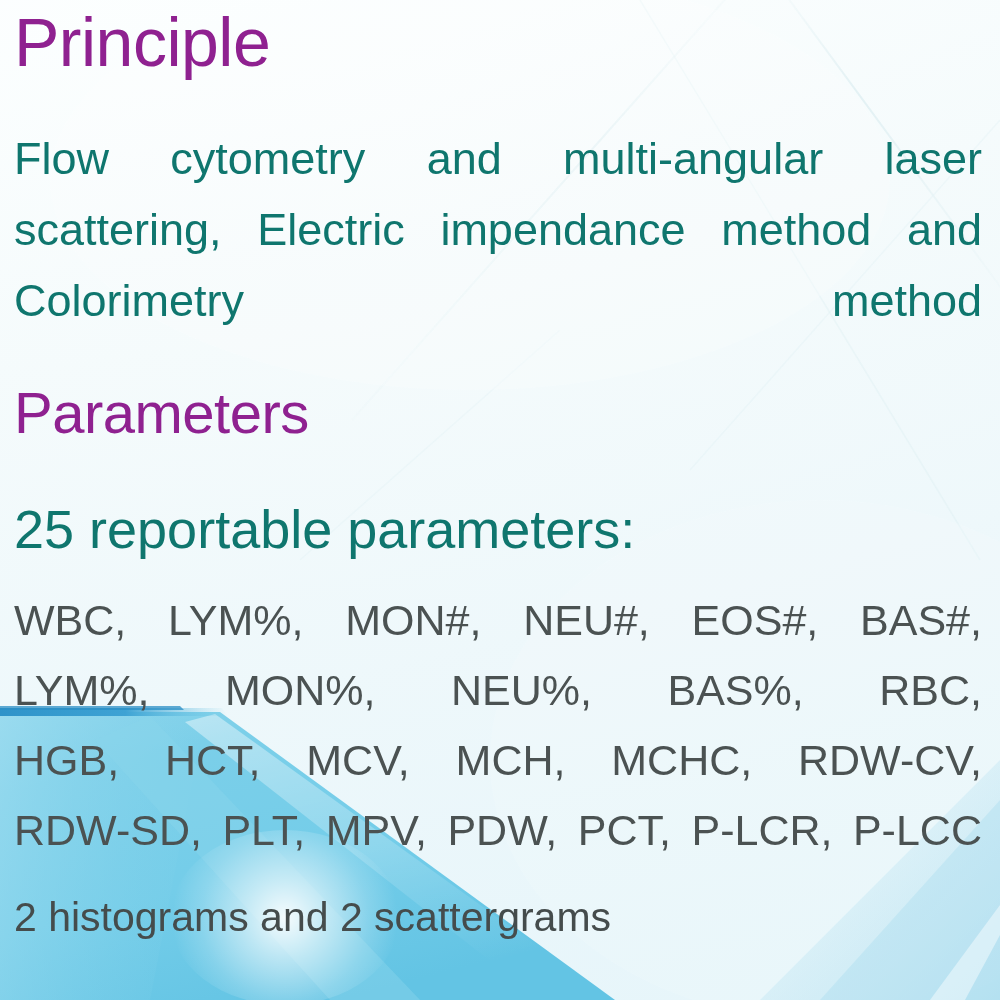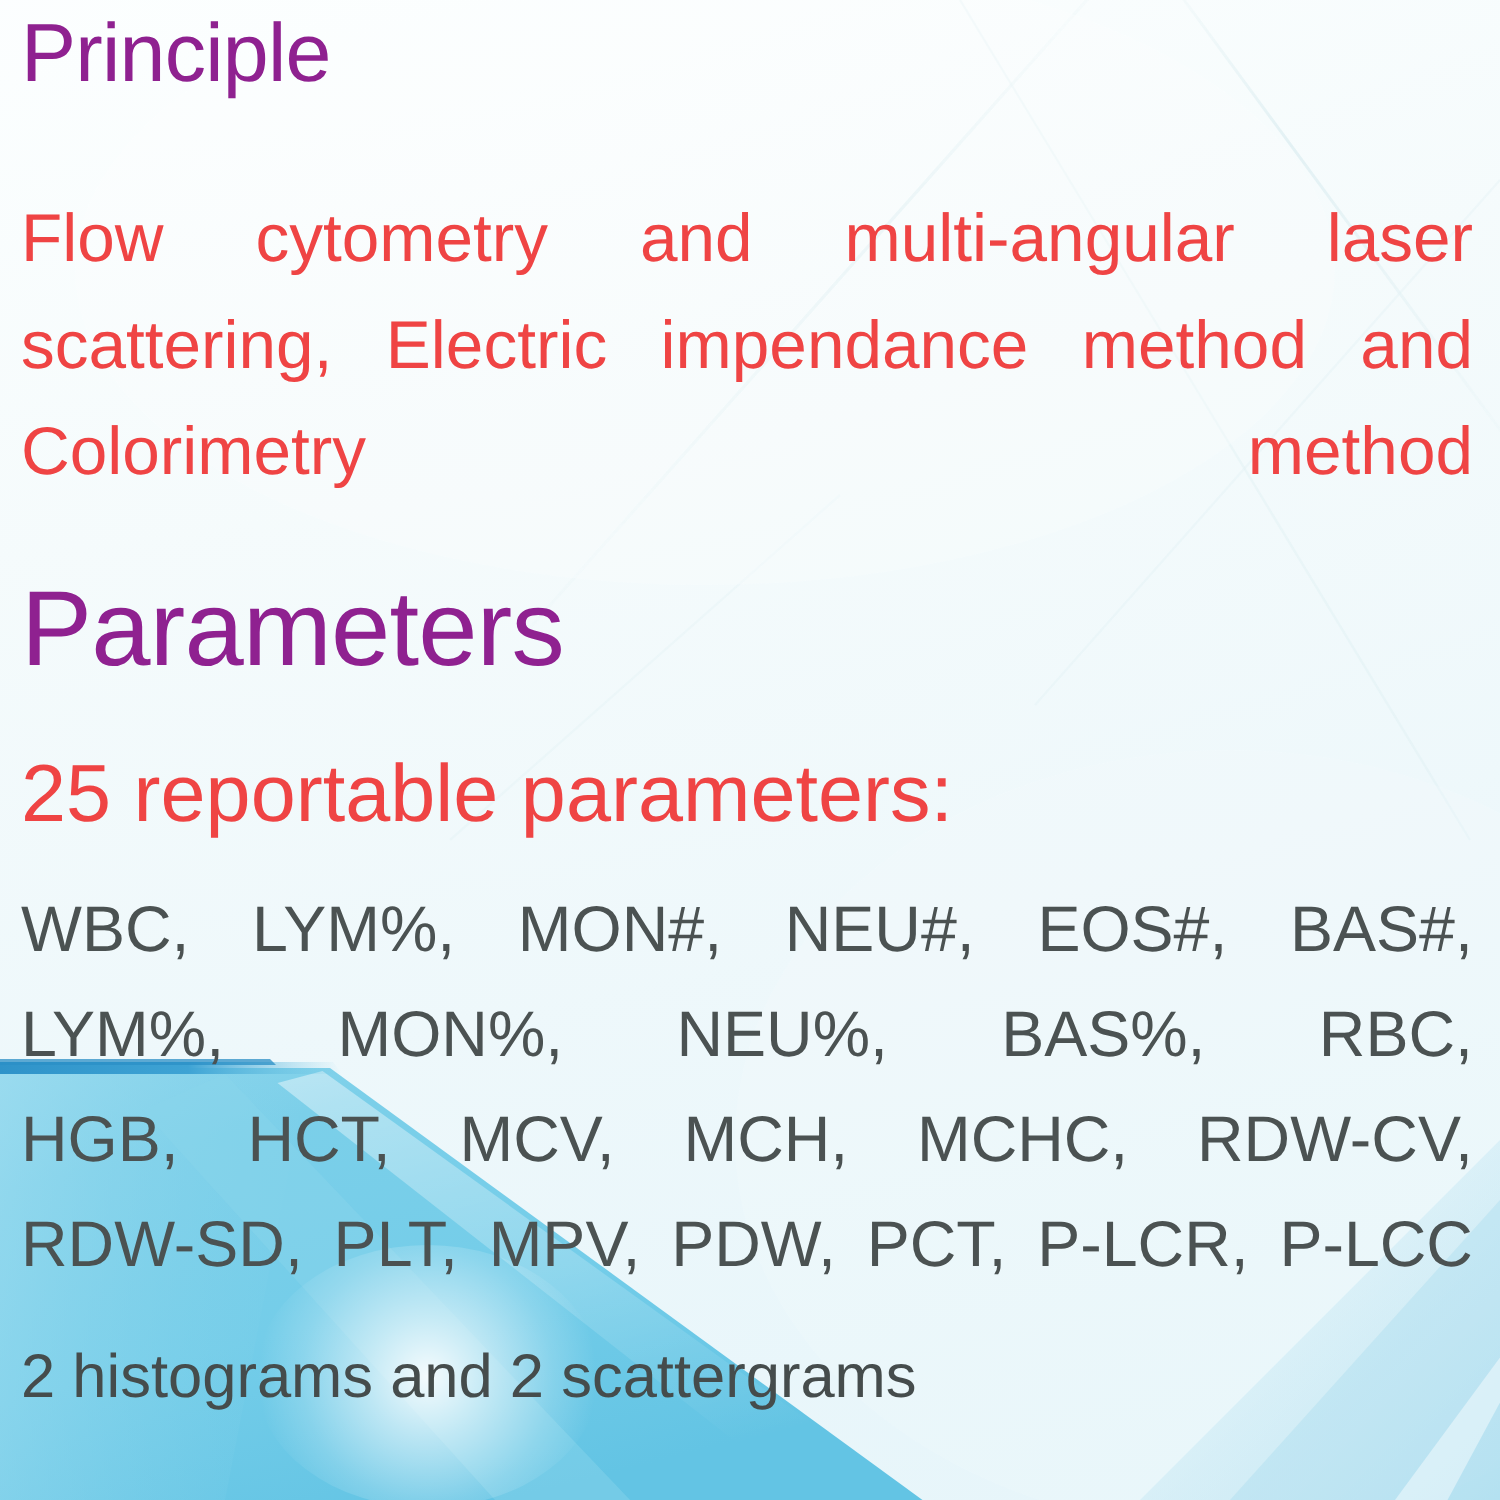--- a/index.html
+++ b/index.html
@@ -68,33 +68,33 @@
     margin: 0;
     font-weight: 400;
     color: #8f2190;
     letter-spacing: -0.5px;
     line-height: 1;
   }
   #t-principle {
     position: absolute;
     left: 14px;
     top: 8px;
-    font-size: 55px;
+    font-size: 68px;
     text-align: right;
   }
   #t-parameters {
     position: absolute;
     left: 14px;
     top: 384px;
-    font-size: 71px;
+    font-size: 58px;
   }
 
   p.body-text {
     margin: 0;
-    color: #ef4444;
+    color: #0f766e;
     font-weight: 400;
   }
 
   #principle-body {
     position: absolute;
     left: 14px;
     top: 123px;
     width: 968px;
     font-size: 45px;
     line-height: 71px;

